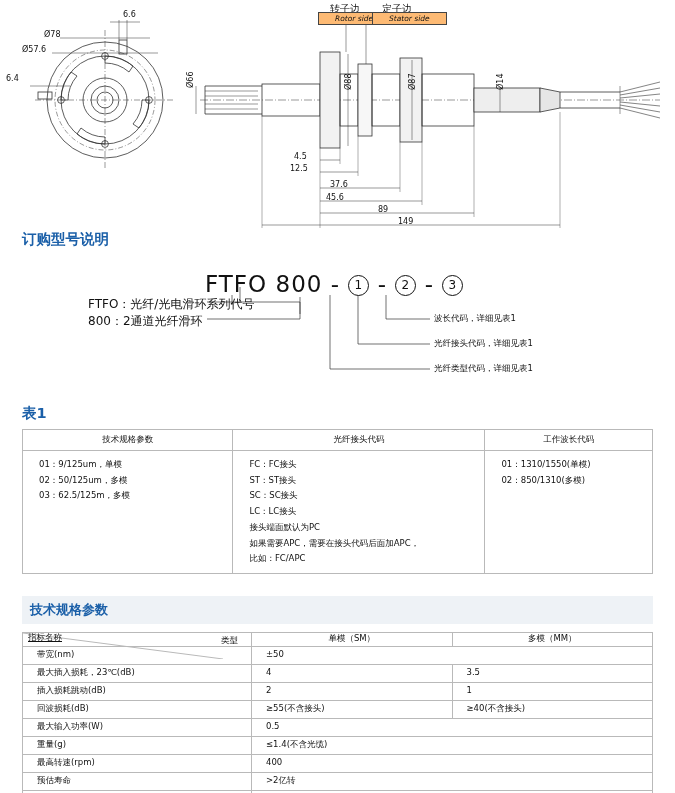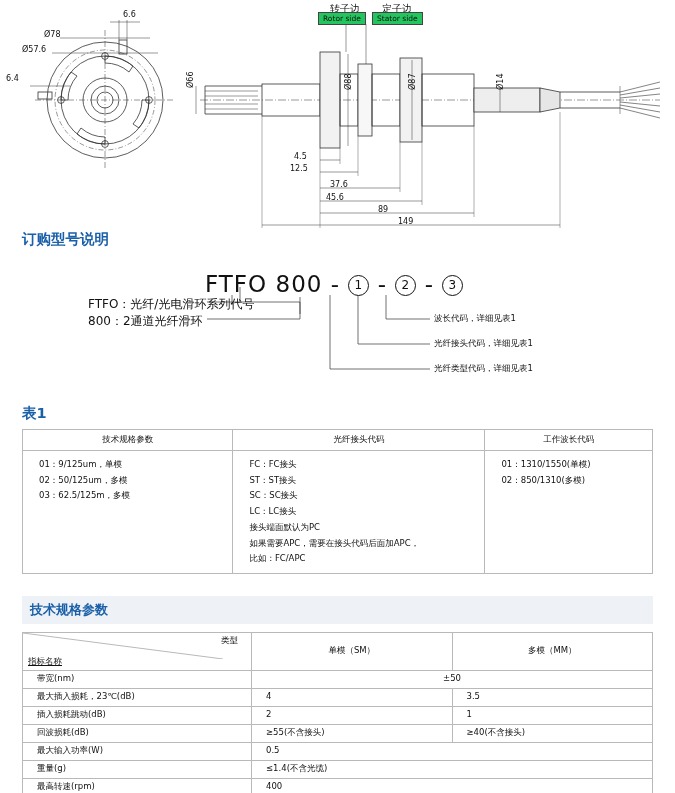--- a/index.html
+++ b/index.html
@@ -37,23 +37,24 @@
   .cn-label {
     position: absolute;
     font-size: 10px;
     color: #111;
     white-space: nowrap;
   }
   .boxed-label {
     position: absolute;
     font-size: 7.5px;
     border: 1px solid #444;
-    padding: 1px 4px;
-    background: #22c55e;
+    padding: 1px 16px;
+    background: #fdba74;
     white-space: nowrap;
+    font-style: italic;
   }
 
   
   .section-heading {
     color: #1a5fa8;
     font-size: 14.5px;
     font-weight: bold;
     margin: 0 0 6px 22px;
   }
   .section-heading.bar {
@@ -122,21 +123,21 @@
   .t1 td {
     padding: 6px 16px;
     line-height: 1.85;
   }
   .spec td {
     height: 13px;
     padding: 2px 14px;
   }
   .spec .hdr td {
     text-align: center;
-    padding: 12px 6px;
+    padding: 0 6px;
   }
   .spec .col0 { width: 200px; }
   .hdr-split {
     position: relative;
     height: 26px;
     padding: 0 !important;
   }
   .hdr-split .lt {
     position: absolute;
     left: 5px;
@@ -147,21 +148,21 @@
   .hdr-split .rt {
     position: absolute;
     right: 13px;
     top: 2px;
     font-size: 8.5px;
   }
   .hdr-split svg {
     position: absolute;
     left: 0; top: 0;
   }
-  .ctr { text-align: center; }
+  .ctr { text-align: left; }
 </style>
 </head>
 <body>
 
 <div class="page">
 
   <div class="drawing">
     <svg width="675" height="230" viewBox="0 0 675 230">
       <g stroke="#333" fill="none" stroke-width="0.8">
 
@@ -402,19 +403,23 @@
         </tr>
         <tr>
           <td class="col0">重量(g)</td>
           <td colspan="2">≤1.4(不含光缆)</td>
         </tr>
         <tr>
           <td class="col0">最高转速(rpm)</td>
           <td colspan="2">400</td>
         </tr>
         <tr>
+          <td class="col0">预估寿命</td>
+          <td colspan="2">&gt;2亿转</td>
+        </tr>
+        <tr>
           <td class="col0">工作温度(℃)</td>
           <td colspan="2">-45~85</td>
         </tr>
       </tbody>
   </table>
 
 </div>
 
 </body></html>

